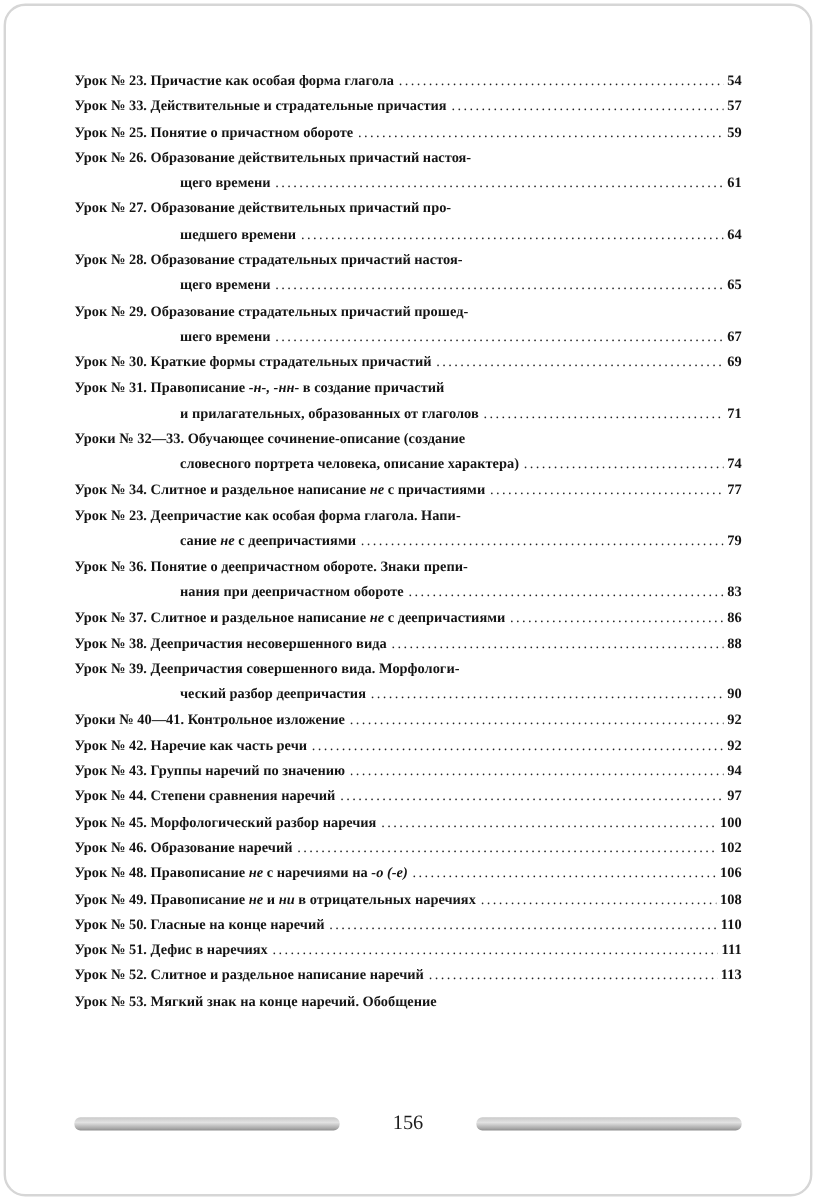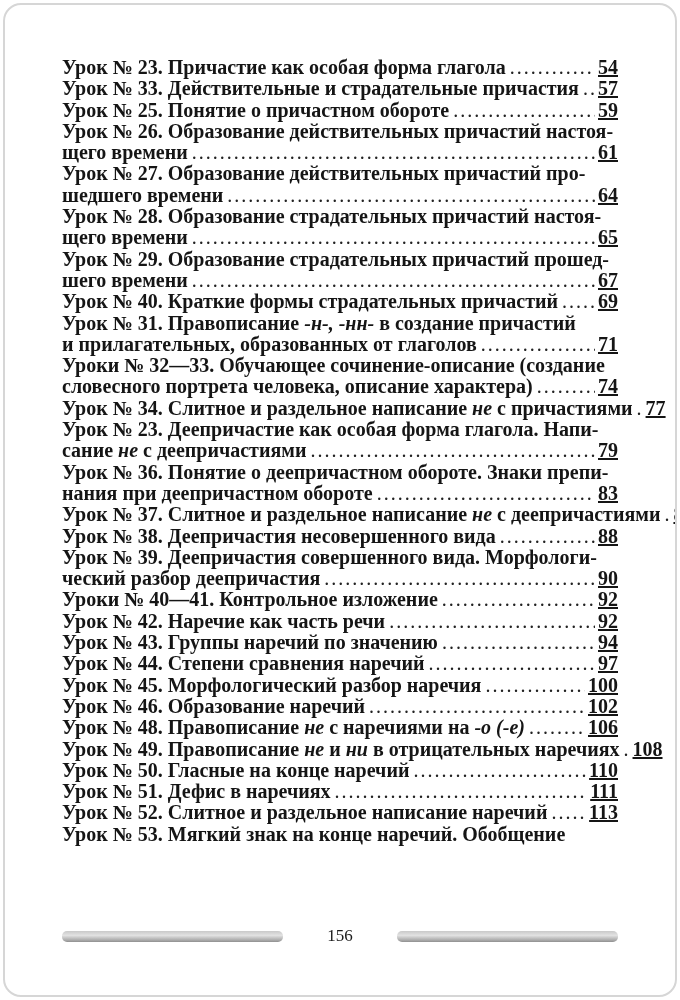--- a/index.html
+++ b/index.html
@@ -23,42 +23,42 @@
   .toc {
     position: absolute;
     left: 57px;
     right: 57px;
     top: 52px;
   }
   .entry { margin: 0; }
   .entry-line {
     display: flex;
     align-items: baseline;
-    font-size: 20px;
+    font-size: 12px;
     line-height: 21.3px;
     font-weight: 700;
     color: #151515;
   }
-  .entry-line.cont .line-text { }
+  .entry-line.cont .line-text { margin-left: 88px; }
   .line-text { white-space: nowrap; flex: 0 0 auto; }
   .line-text i { font-style: italic; }
   .leader {
     flex: 1 1 auto;
     min-width: 6px;
     overflow: hidden;
     white-space: nowrap;
     font-weight: 400;
     letter-spacing: 2px;
     margin: 0 3px 0 4px;
     color: #222222;
   }
   .leader::after {
     content: "........................................................................................................................................";
   }
-  .page-num { flex: 0 0 auto; font-weight: 700; text-decoration: underline; }
+  .page-num { flex: 0 0 auto; font-weight: 700; }
   .footer {
     position: absolute;
     left: 57px;
     right: 57px;
     top: 920px;
     height: 22px;
     display: flex;
     align-items: center;
   }
   .bar {
@@ -137,21 +137,21 @@
             <span class="line-text"><span>Урок № 29. Образование страдательных причастий прошед-</span></span>
           </div>
           <div class="entry-line cont">
             <span class="line-text"><span>шего времени</span></span>
             <span class="leader"></span>
             <span class="page-num">67</span>
           </div>
         </div>
         <div class="entry">
           <div class="entry-line">
-            <span class="line-text"><span>Урок № 40. Краткие формы страдательных причастий</span></span>
+            <span class="line-text"><span>Урок № 30. Краткие формы страдательных причастий</span></span>
             <span class="leader"></span>
             <span class="page-num">69</span>
           </div>
         </div>
         <div class="entry">
           <div class="entry-line">
             <span class="line-text"><span>Урок № 31. Правописание </span><i>-н-, -нн-</i><span> в создание причастий</span></span>
           </div>
           <div class="entry-line cont">
             <span class="line-text"><span>и прилагательных, образованных от глаголов</span></span>

